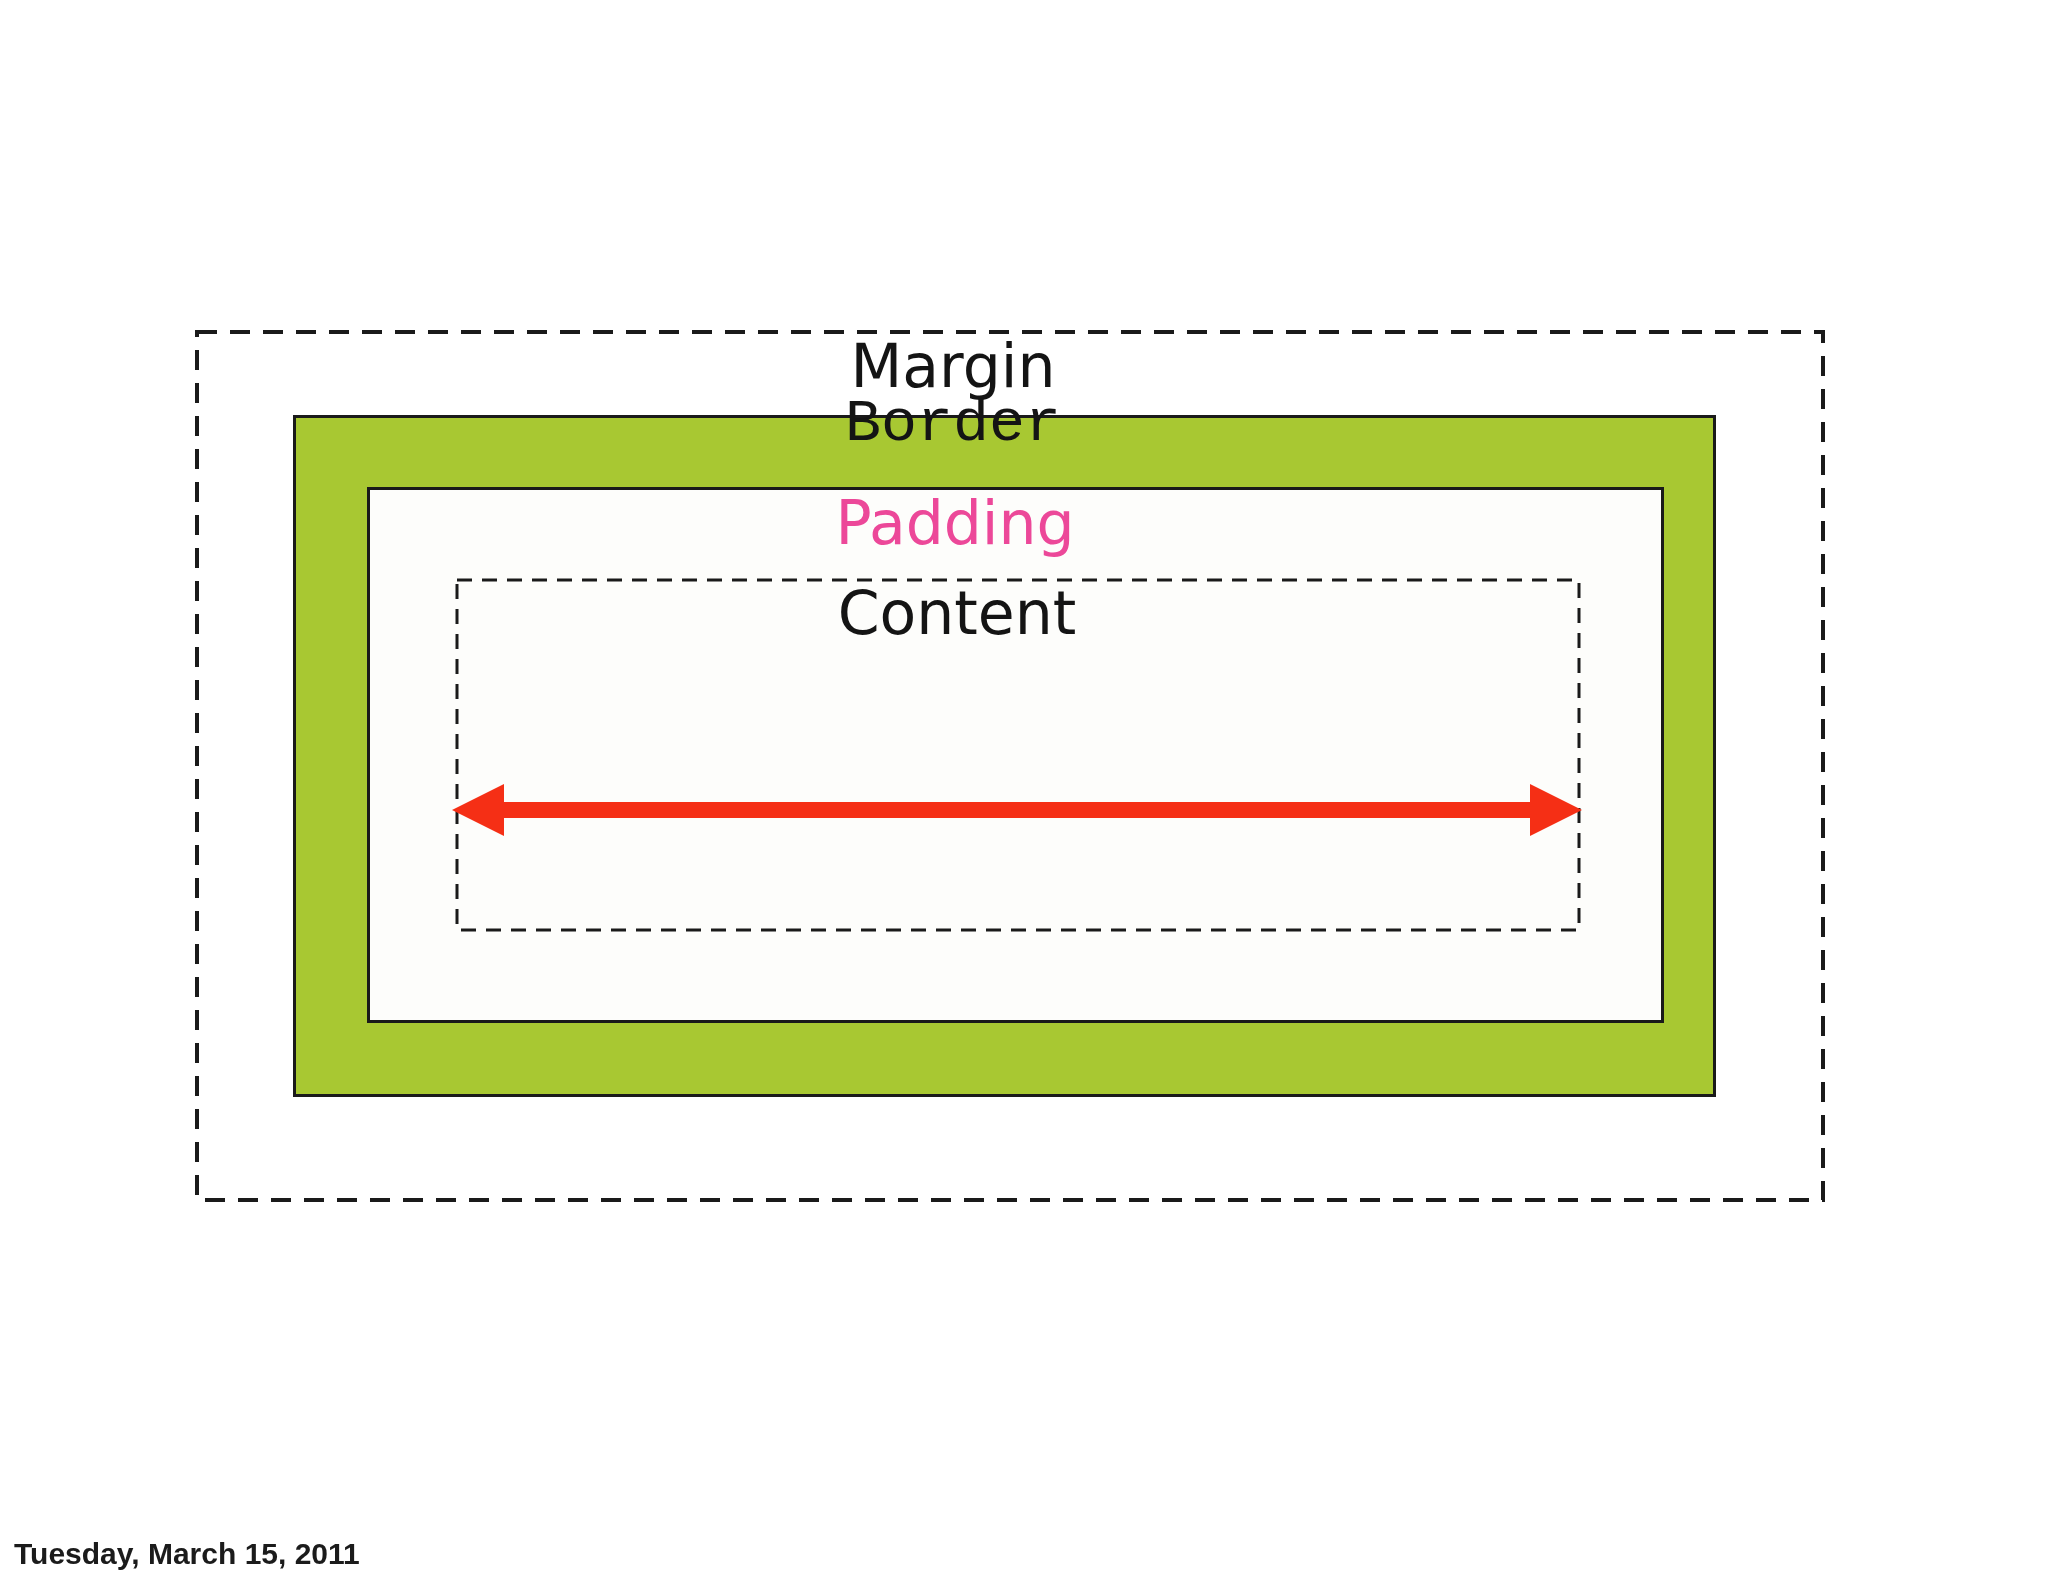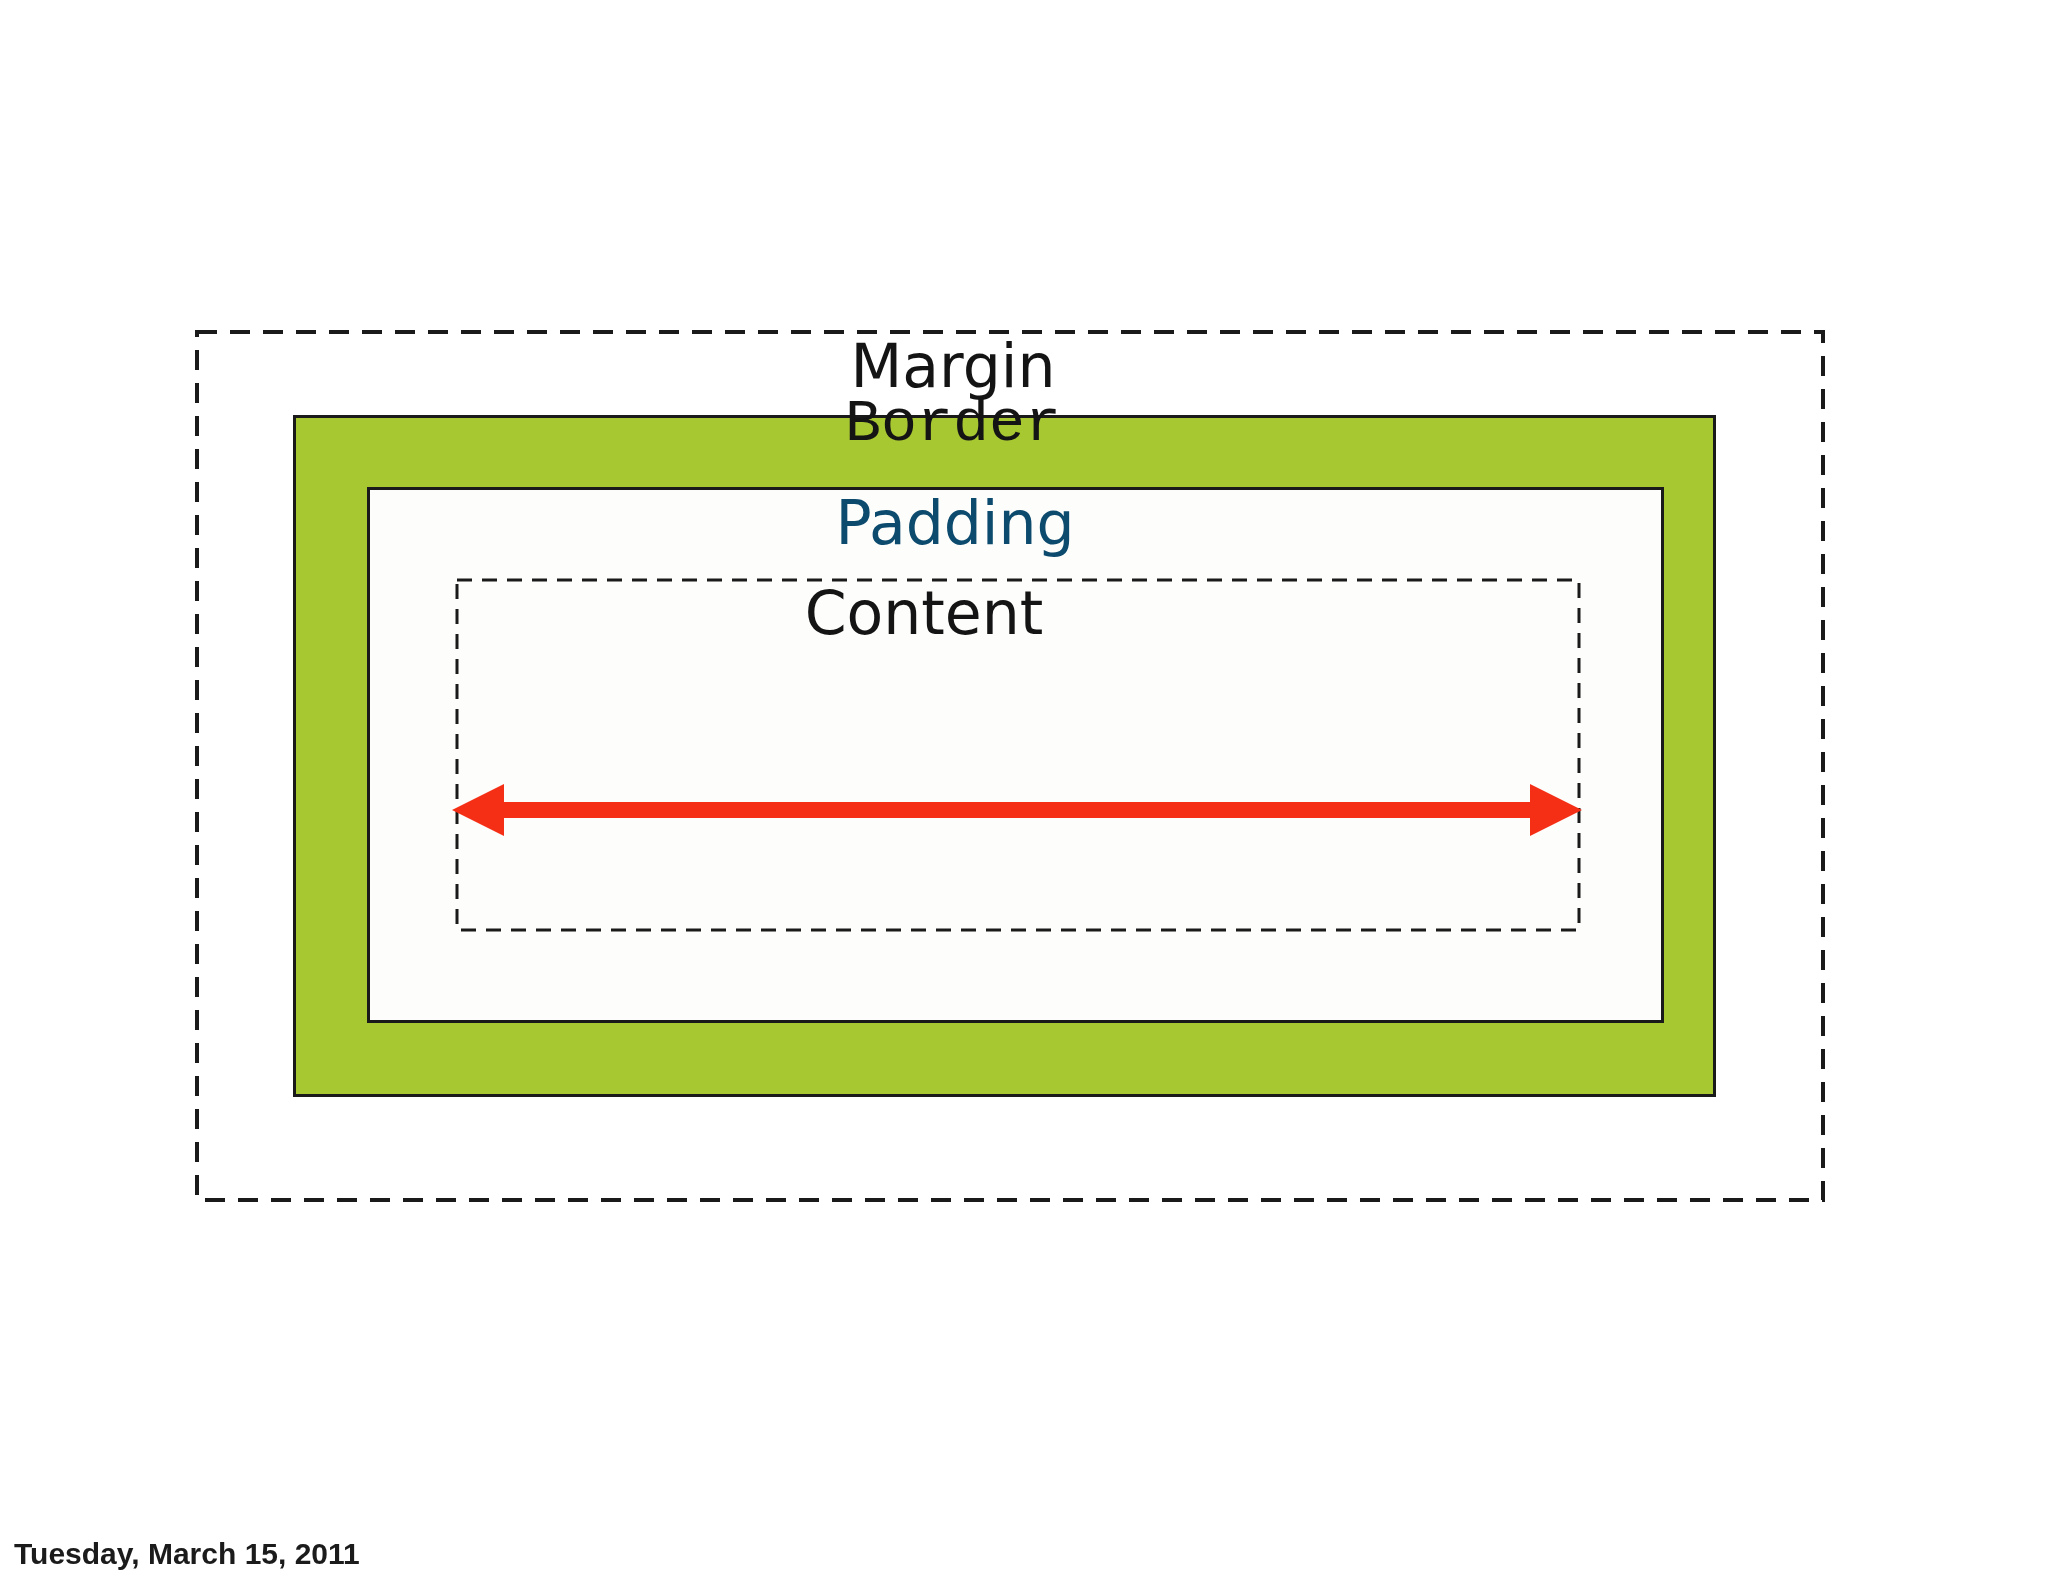--- a/index.html
+++ b/index.html
@@ -60,23 +60,23 @@
   <div class="abs box padding-box-fill" style="left: 367px; top: 487px; width: 1297px; height: 536px; border-color: rgb(26, 26, 26);"></div>
 
   <svg class="abs dash-svg" style="left: 455px; top: 578px; color: rgb(26, 26, 26);" width="1126" height="354" viewBox="0 0 1126 354">
     <rect x="2" y="2" width="1122" height="350" fill="none" stroke="currentColor" stroke-width="3" stroke-dasharray="15 10"></rect>
   </svg>
 
   <div class="abs layer-label" style="left: 953px; top: 336px; color: rgb(20, 20, 20);">Margin</div>
 
   <div class="abs layer-label" style="left: 953px; top: 394px; color: rgb(20, 20, 20); font-family: Liberation Mono, monospace;">Border</div>
 
-  <div class="abs layer-label" style="left: 955px; top: 493px; color: #0c4a6e; text-align: center;">Padding</div>
+  <div class="abs layer-label" style="left: 955px; top: 493px; color: #ec4899; text-align: center;">Padding</div>
 
-  <div class="abs layer-label" style="left: 924px; top: 583px; color: rgb(20, 20, 20); text-align: center;">Content</div>
+  <div class="abs layer-label" style="left: 957px; top: 583px; color: rgb(20, 20, 20); text-align: center;">Content</div>
 
   <svg class="abs" style="left: 450px; top: 773px; color: rgb(245, 47, 21);" width="1134" height="74" viewBox="0 0 1134 74">
     <line x1="42" y1="37" x2="1092" y2="37" stroke="currentColor" stroke-width="16"></line>
     <polygon points="2,37 54,11 54,63" fill="currentColor"></polygon>
     <polygon points="1132,37 1080,11 1080,63" fill="currentColor"></polygon>
   </svg>
 
 
   <div class="abs footer-date" style="left:14px; top:1537px;">Tuesday, March 15, 2011</div>
 

